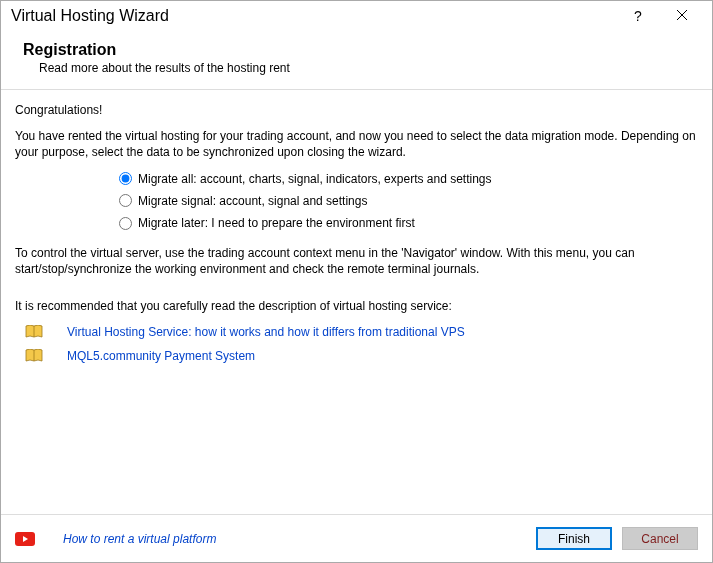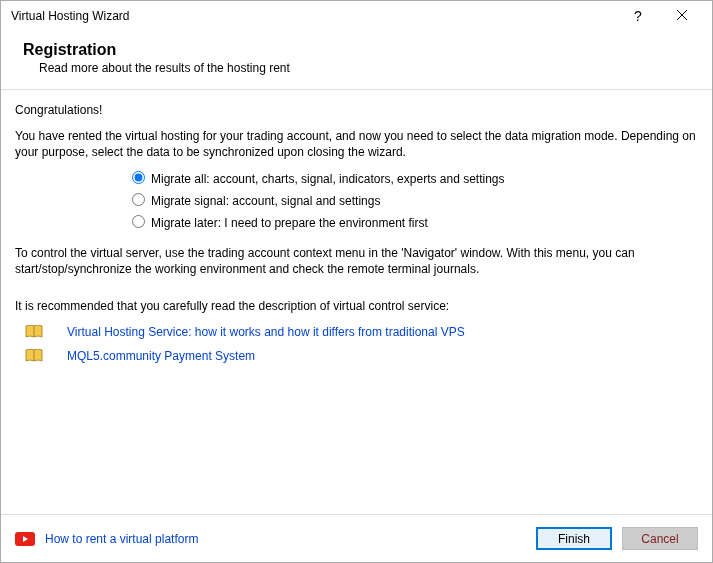--- a/index.html
+++ b/index.html
@@ -20,21 +20,21 @@
   }
   .titlebar {
     height: 30px;
     display: flex;
     align-items: center;
     padding: 0 10px;
     background: #fff;
   }
   .titlebar .title {
     flex: 1;
-    font-size: 12px;
+    font-size: 16px;
   }
   .titlebar .tbtn {
     width: 40px;
     height: 30px;
     display: flex;
     align-items: center;
     justify-content: center;
     font-size: 14px;
     cursor: default;
     margin-left: 4px;
@@ -59,22 +59,22 @@
     padding: 12px 14px 0 14px;
     overflow: auto;
     line-height: 1.35;
   }
   .content p { margin: 0 0 10px 0; }
   .radios {
     margin: 4px 0 14px 100px;
   }
   .radio-row {
     display: flex;
-    align-items: flex-start;
-    margin: 6px 17px;
+    align-items: center;
+    margin: 6px 4px;
     cursor: default;
   }
   .radio-row input[type=radio] {
     margin: 0 6px 0 0;
   }
   .reclinks { margin-top: 20px; }
   .link-row {
     display: flex;
     align-items: center;
     margin: 8px 0 8px 10px;
@@ -91,21 +91,22 @@
     border-top: 1px solid #ddd;
     display: flex;
     align-items: center;
     padding: 0 14px;
     gap: 10px;
   }
   .footer .left {
     flex: 1;
     display: flex;
     align-items: flex-start;
-    gap: 10px;
+    gap: 28px;
+    font-style: italic;
   }
   .footer a {
     color: #0645cc;
     text-decoration: none;
   }
   .btn {
     min-width: 76px;
     height: 23px;
     border: 1px solid #adadad;
     background: #e1e1e1;
@@ -163,21 +164,21 @@
       </label>
       <label class="radio-row">
         <input type="radio" name="mig" style="">
         <span>Migrate later: I need to prepare the environment first</span>
       </label>
     </div>
 
     <p>To control the virtual server, use the trading account context menu in the 'Navigator' window. With this menu, you can start/stop/synchronize the working environment and check the remote terminal journals.</p>
 
     <div class="reclinks">
-      <p>It is recommended that you carefully read the description of virtual control service:</p>
+      <p>It is recommended that you carefully read the description of virtual hosting service:</p>
 
       <div class="link-row">
         <span class="book-icon">
           <svg width="18" height="14" viewBox="0 0 18 14">
             <path d="M1 1 Q5 -1 9 1 Q13 -1 17 1 L17 12 Q13 10 9 12 Q5 10 1 12 Z" fill="#f4c84a" stroke="#a07a1a" stroke-width="0.8"></path>
             <line x1="9" y1="1" x2="9" y2="12" stroke="#a07a1a" stroke-width="0.8"></line>
           </svg>
         </span>
         <a>Virtual Hosting Service: how it works and how it differs from traditional VPS</a>
       </div>

